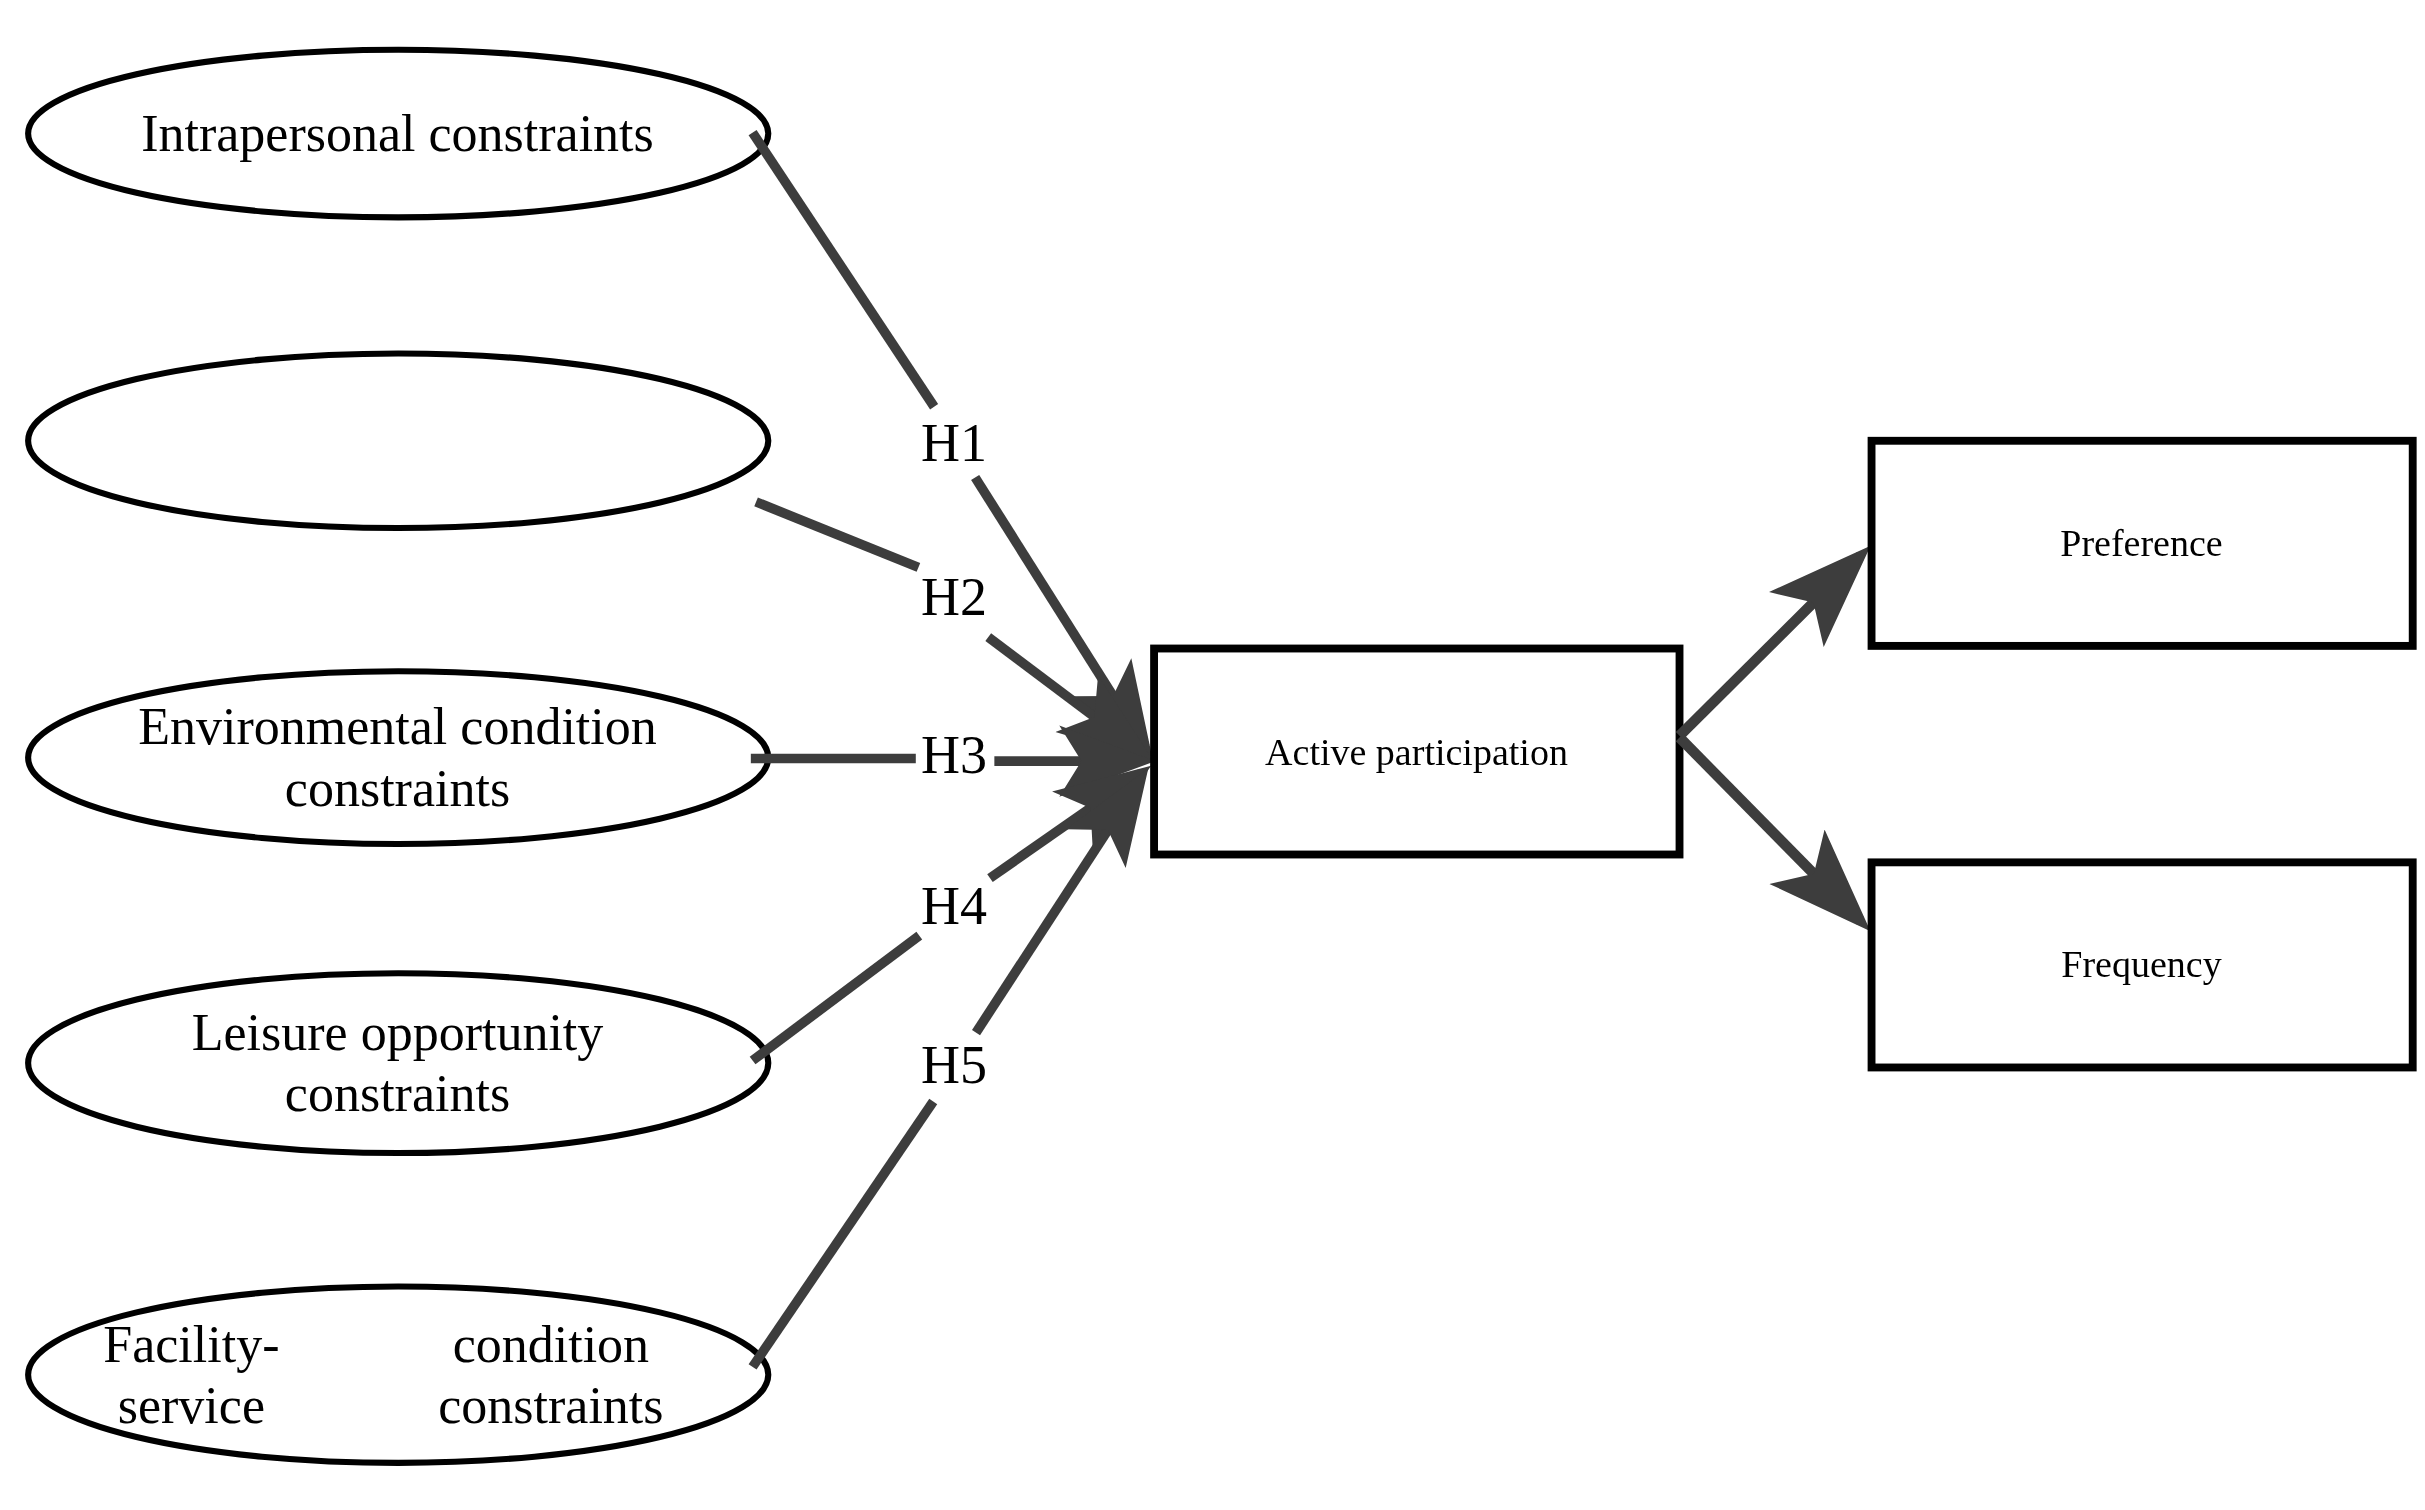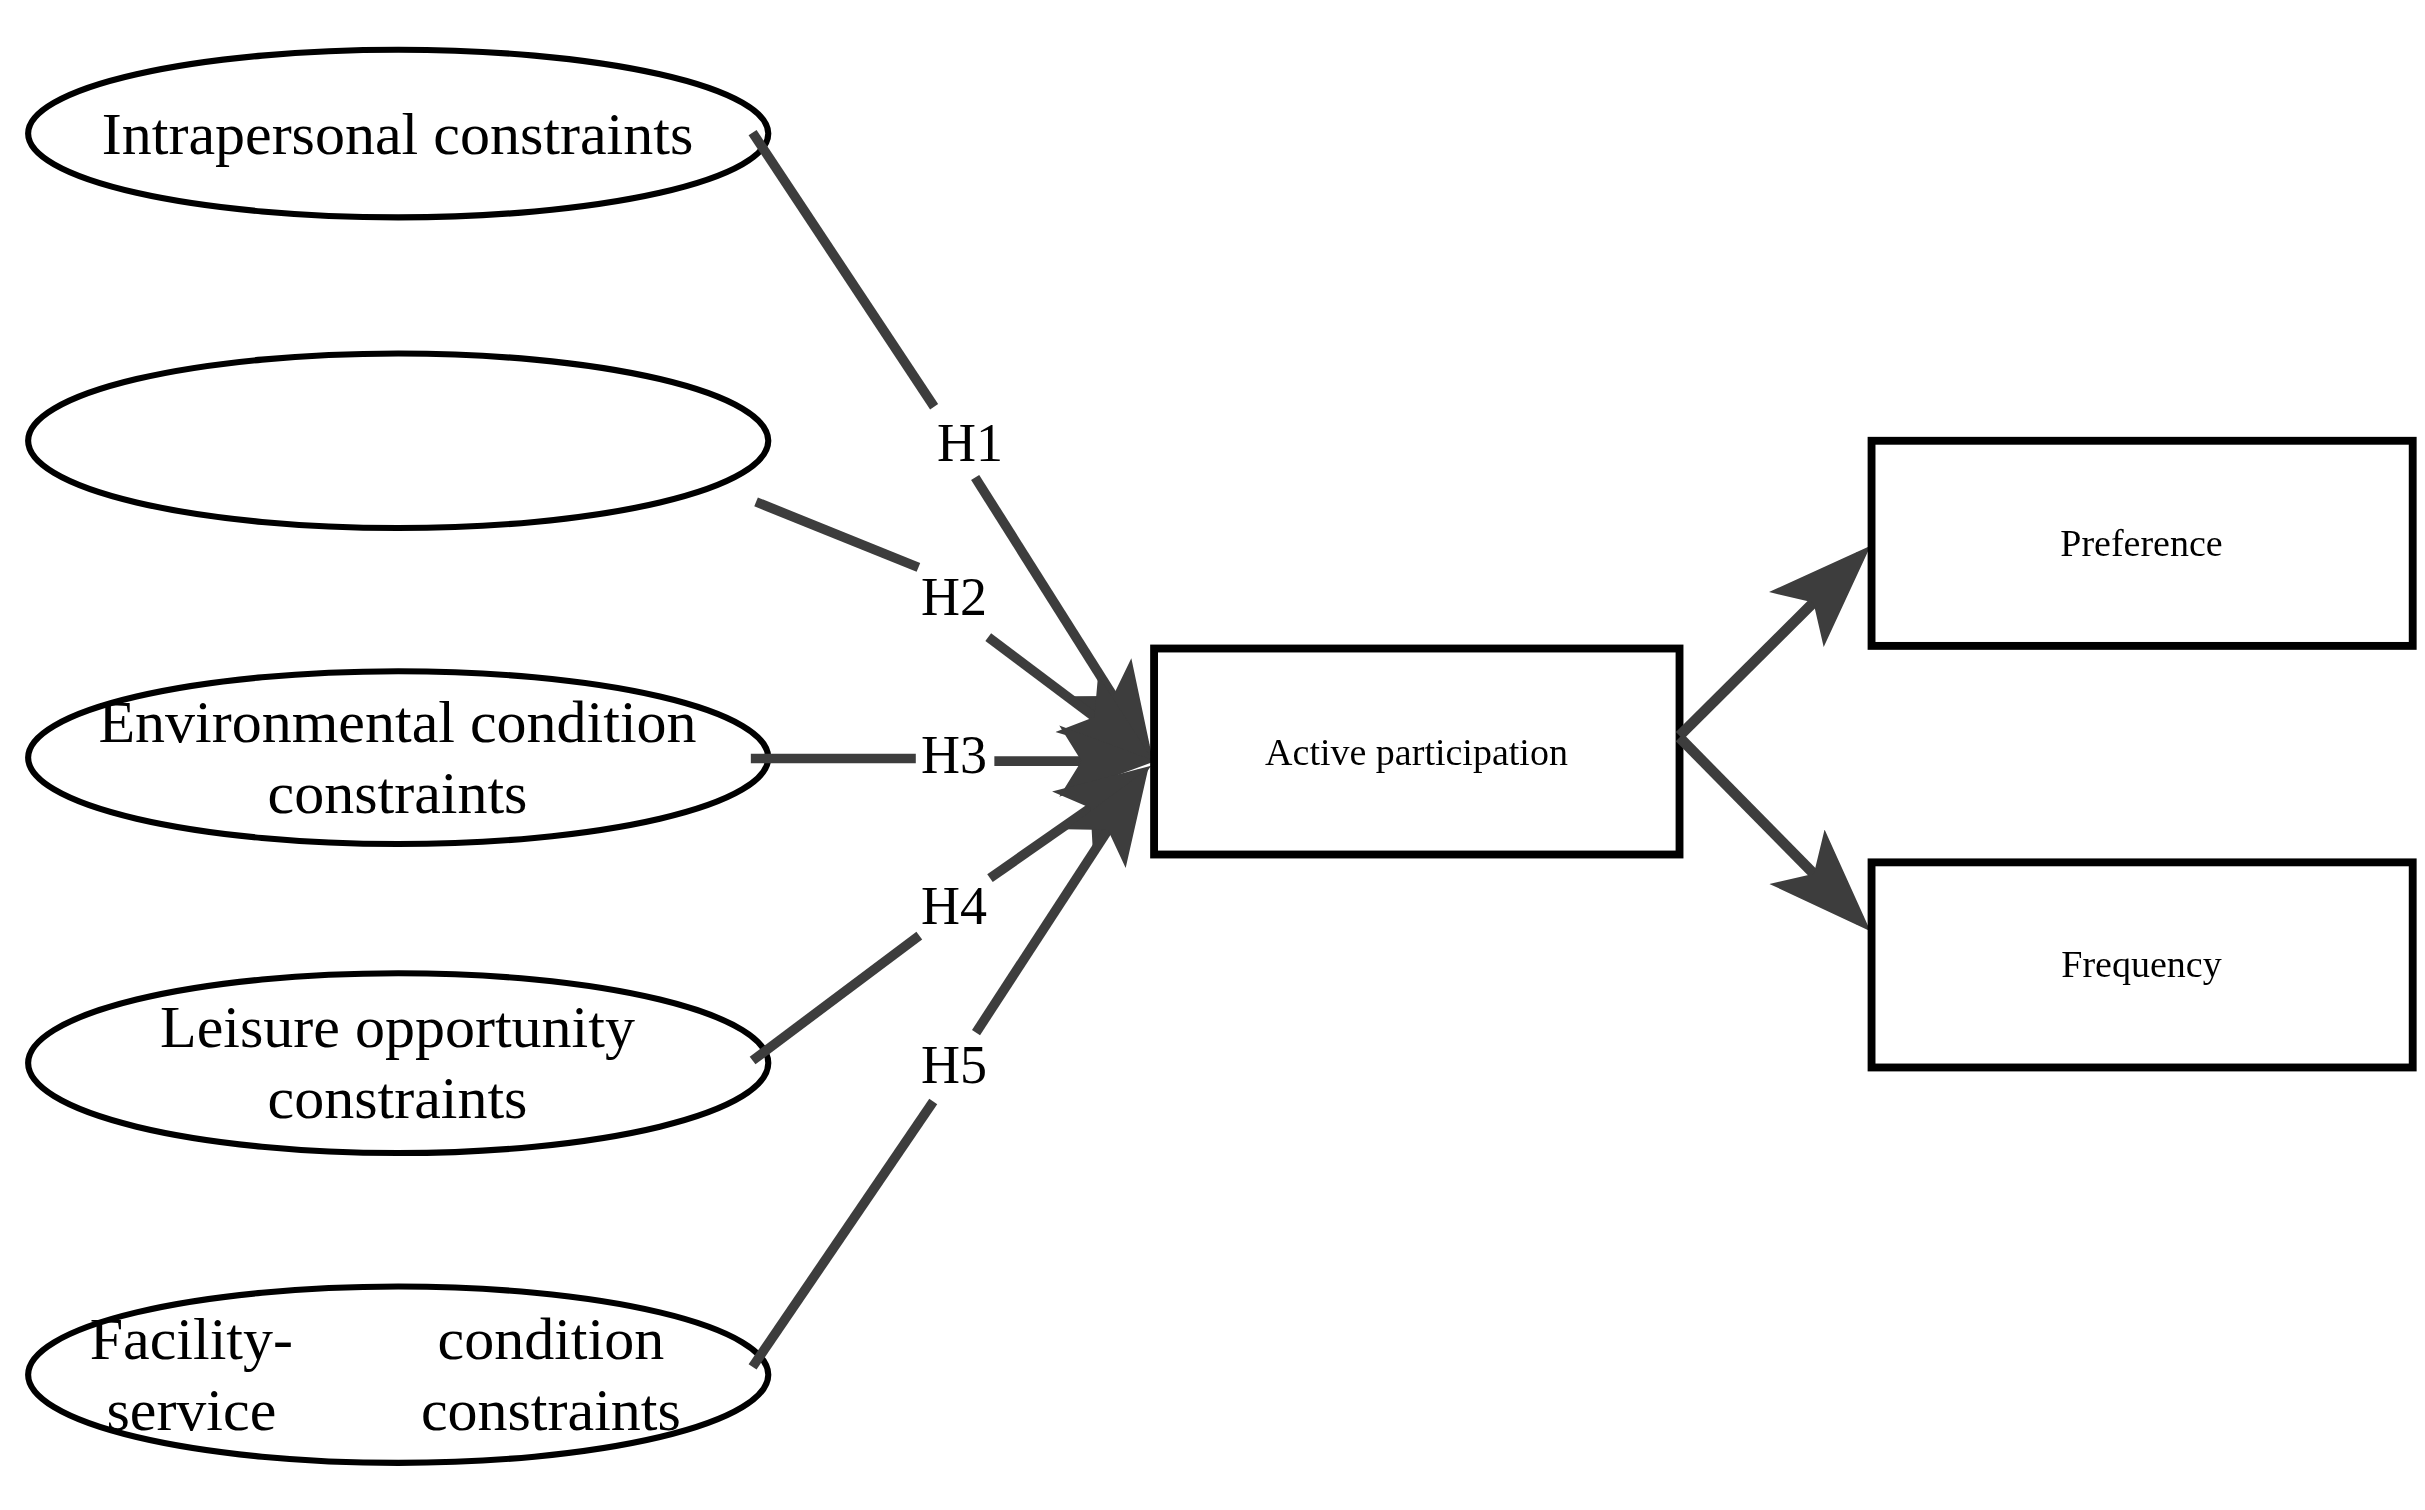--- a/index.html
+++ b/index.html
@@ -28,21 +28,21 @@
     display: flex;
     align-items: center;
     justify-content: center;
     text-align: center;
     color: #000000;
     font-family: "Liberation Serif", "DejaVu Serif", serif;
     pointer-events: none;
     line-height: 1.18;
   }
   .ellipse-label {
-    font-size: 60px;
+    font-size: 52px;
   }
   .box-label {
     font-size: 38px;
   }
   .h-label {
     position: absolute;
     color: #000000;
     font-family: "Liberation Serif", "DejaVu Serif", serif;
     font-size: 54px;
     letter-spacing: 0px;
@@ -121,21 +121,21 @@
   </div>
 
   <div class="node-label box-label" style="left:1871px; top:441px; width:541px; height:205px;">
     <span>Preference</span>
   </div>
 
   <div class="node-label box-label" style="left:1871px; top:862px; width:541px; height:205px;">
     <span>Frequency</span>
   </div>
 
-  <div class="h-label" style="left:921px; top:412px;margin-left:16px;">H1</div>
+  <div class="h-label" style="left:921px; top:412px;">H1</div>
 
   <div class="h-label" style="left:921px; top:566px;">H2</div>
 
   <div class="h-label" style="left:921px; top:724px;text-align:right;">H3</div>
 
   <div class="h-label" style="left:921px; top:875px;">H4</div>
 
   <div class="h-label" style="left:921px; top:1034px;">H5</div>
 
 </div>

